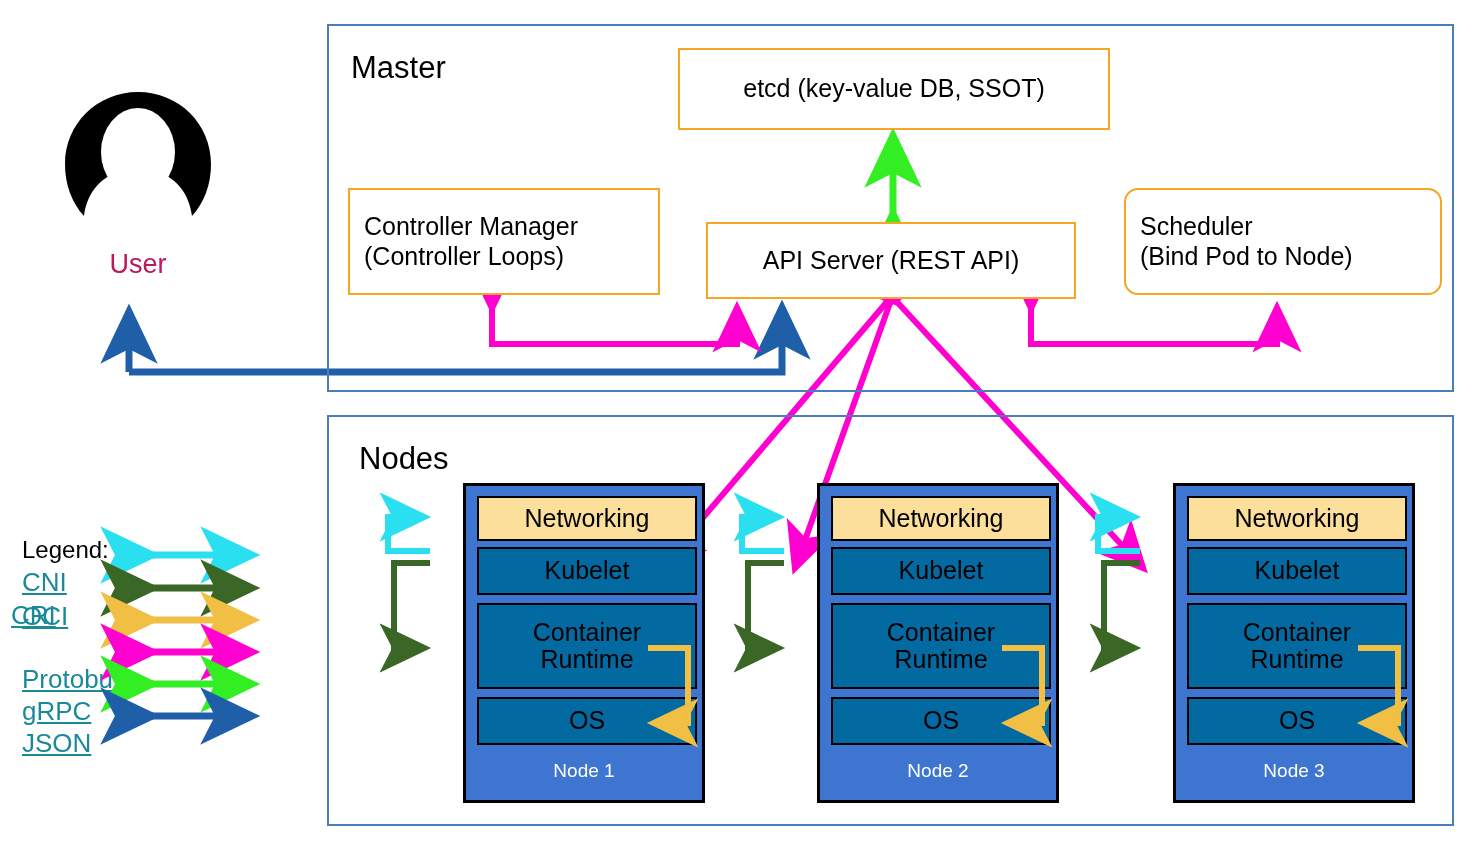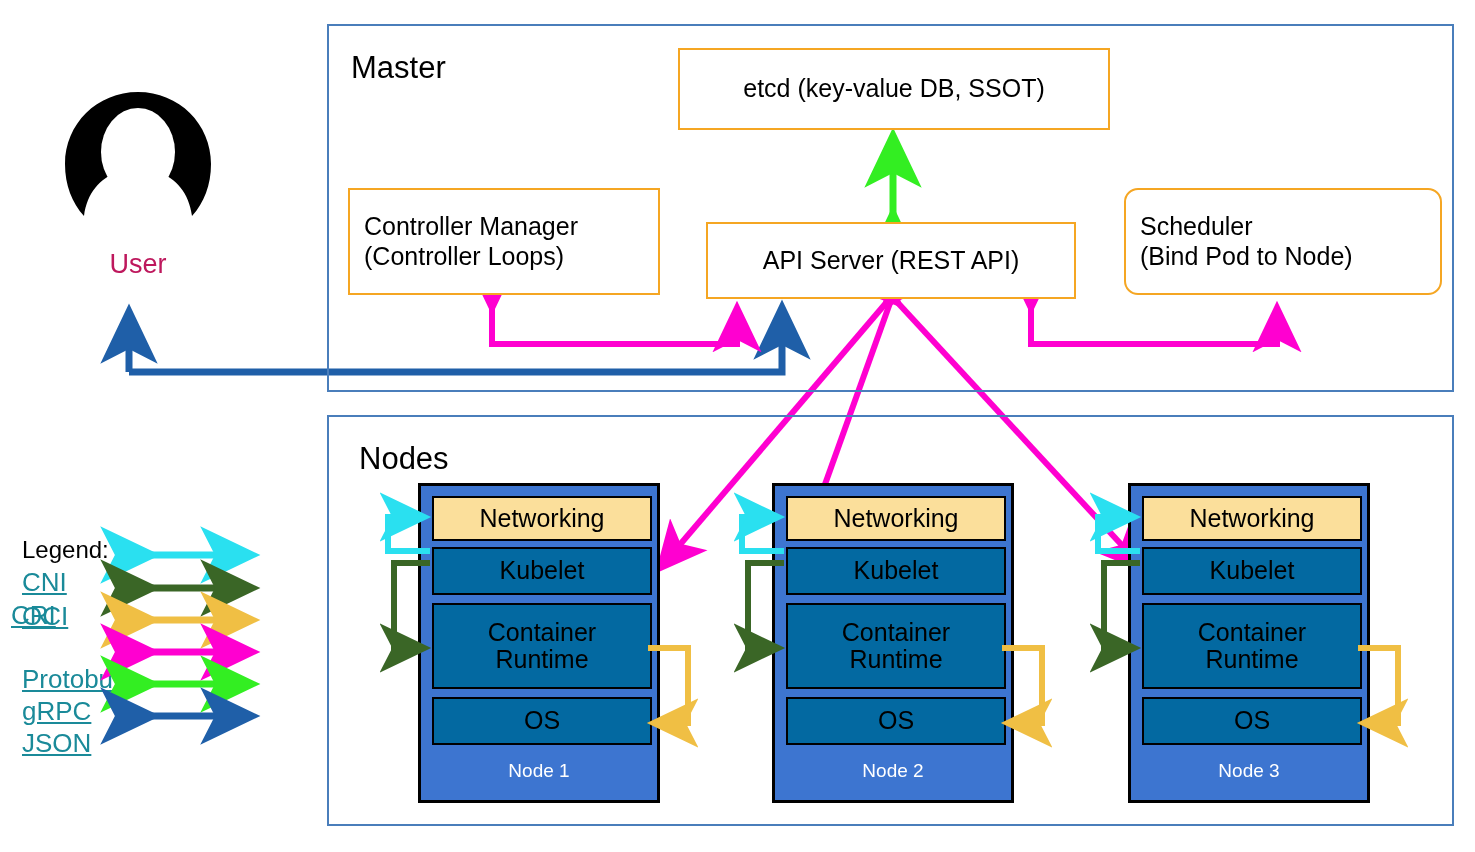--- a/index.html
+++ b/index.html
@@ -69,20 +69,21 @@
     text-align: center;
   }
 
   
   .node-card {
     position: absolute;
     background: #3d75d0;
     border: 3px solid #000000;
     box-sizing: border-box;
     z-index: 20;
+    margin-left: 45px;
   }
   .node-row {
     position: absolute;
     border: 2px solid #000000;
     box-sizing: border-box;
     display: flex;
     align-items: center;
     justify-content: center;
     background: #0369a1;
     font-size: 25px;

